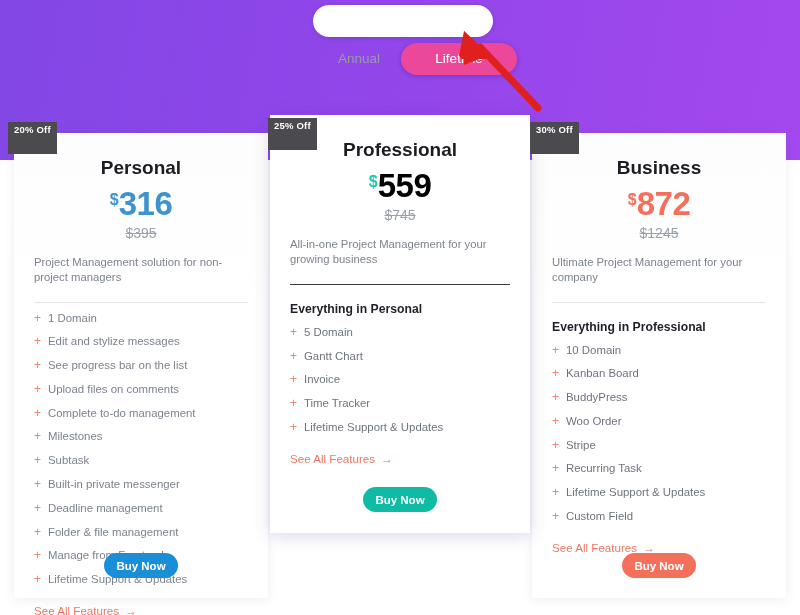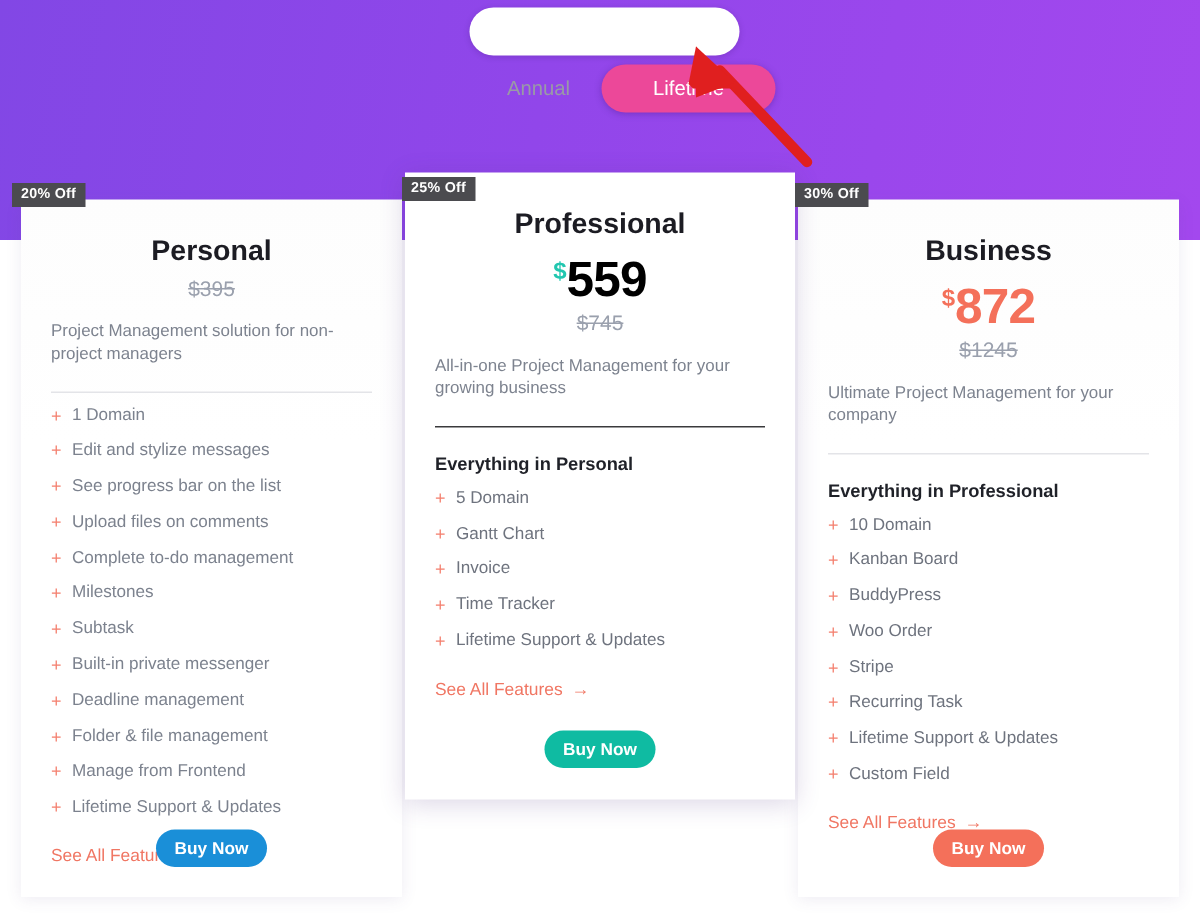--- a/index.html
+++ b/index.html
@@ -88,21 +88,21 @@
   .card-2 {
     left: 270px; top: 115px;
     width: 260px; height: 418px;
     box-shadow: 0 3px 16px rgba(80,50,130,0.20);
     z-index: 3;
   }
 
   
   .badge {
     position: absolute;
-    height: 16px;
+    height: 32px;
     line-height: 16px;
     padding: 0 6px;
     background: #4b4b4f;
     color: #ffffff;
     font-size: 9.5px;
     font-weight: bold;
     letter-spacing: 0.2px;
     white-space: nowrap;
     z-index: 4;
   }
@@ -235,20 +235,23 @@
   <polygon points="14,6 38,34 12,34 9,31" fill="#e01f1f"></polygon>
   <polygon points="14,6 40,30 14,40" fill="#e01f1f"></polygon>
 </svg>
 
 <div class="cards">
 
   <div class="badge badge-1">20% Off</div>
   <div class="card card-side card-1">
     <div class="card-inner">
       <div class="plan-title">Personal</div>
+      <div class="price-row">
+        <span class="currency" style="color:#3d93cf">$</span><span class="price-num" style="color:#3d93cf">316</span>
+      </div>
       <div class="old-price">$395</div>
       <div class="desc">Project Management solution for non-project managers</div>
       <div class="divider"></div>
       <ul class="feature-list">
         <li class="feature-item"><span class="plus">+</span><span>1 Domain</span></li>
         <li class="feature-item"><span class="plus">+</span><span>Edit and stylize messages</span></li>
         <li class="feature-item"><span class="plus">+</span><span>See progress bar on the list</span></li>
         <li class="feature-item"><span class="plus">+</span><span>Upload files on comments</span></li>
         <li class="feature-item"><span class="plus">+</span><span>Complete to-do management</span></li>
         <li class="feature-item"><span class="plus">+</span><span>Milestones</span></li>

